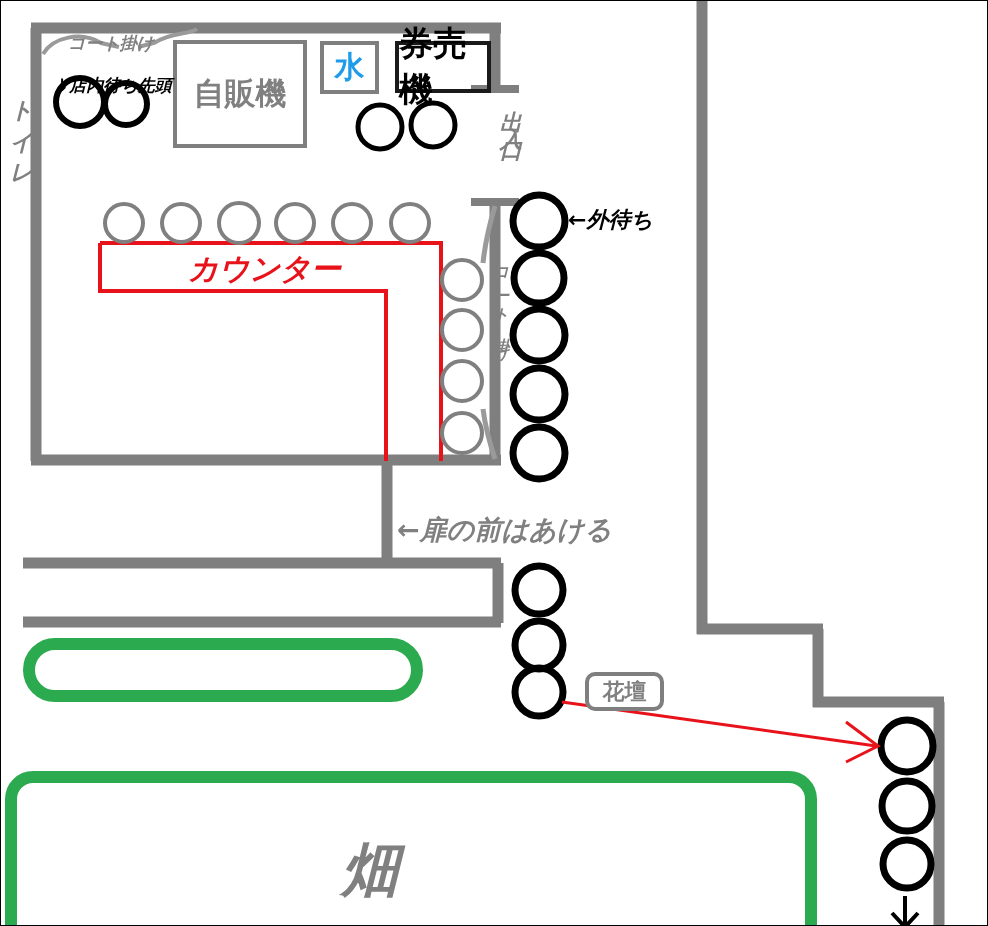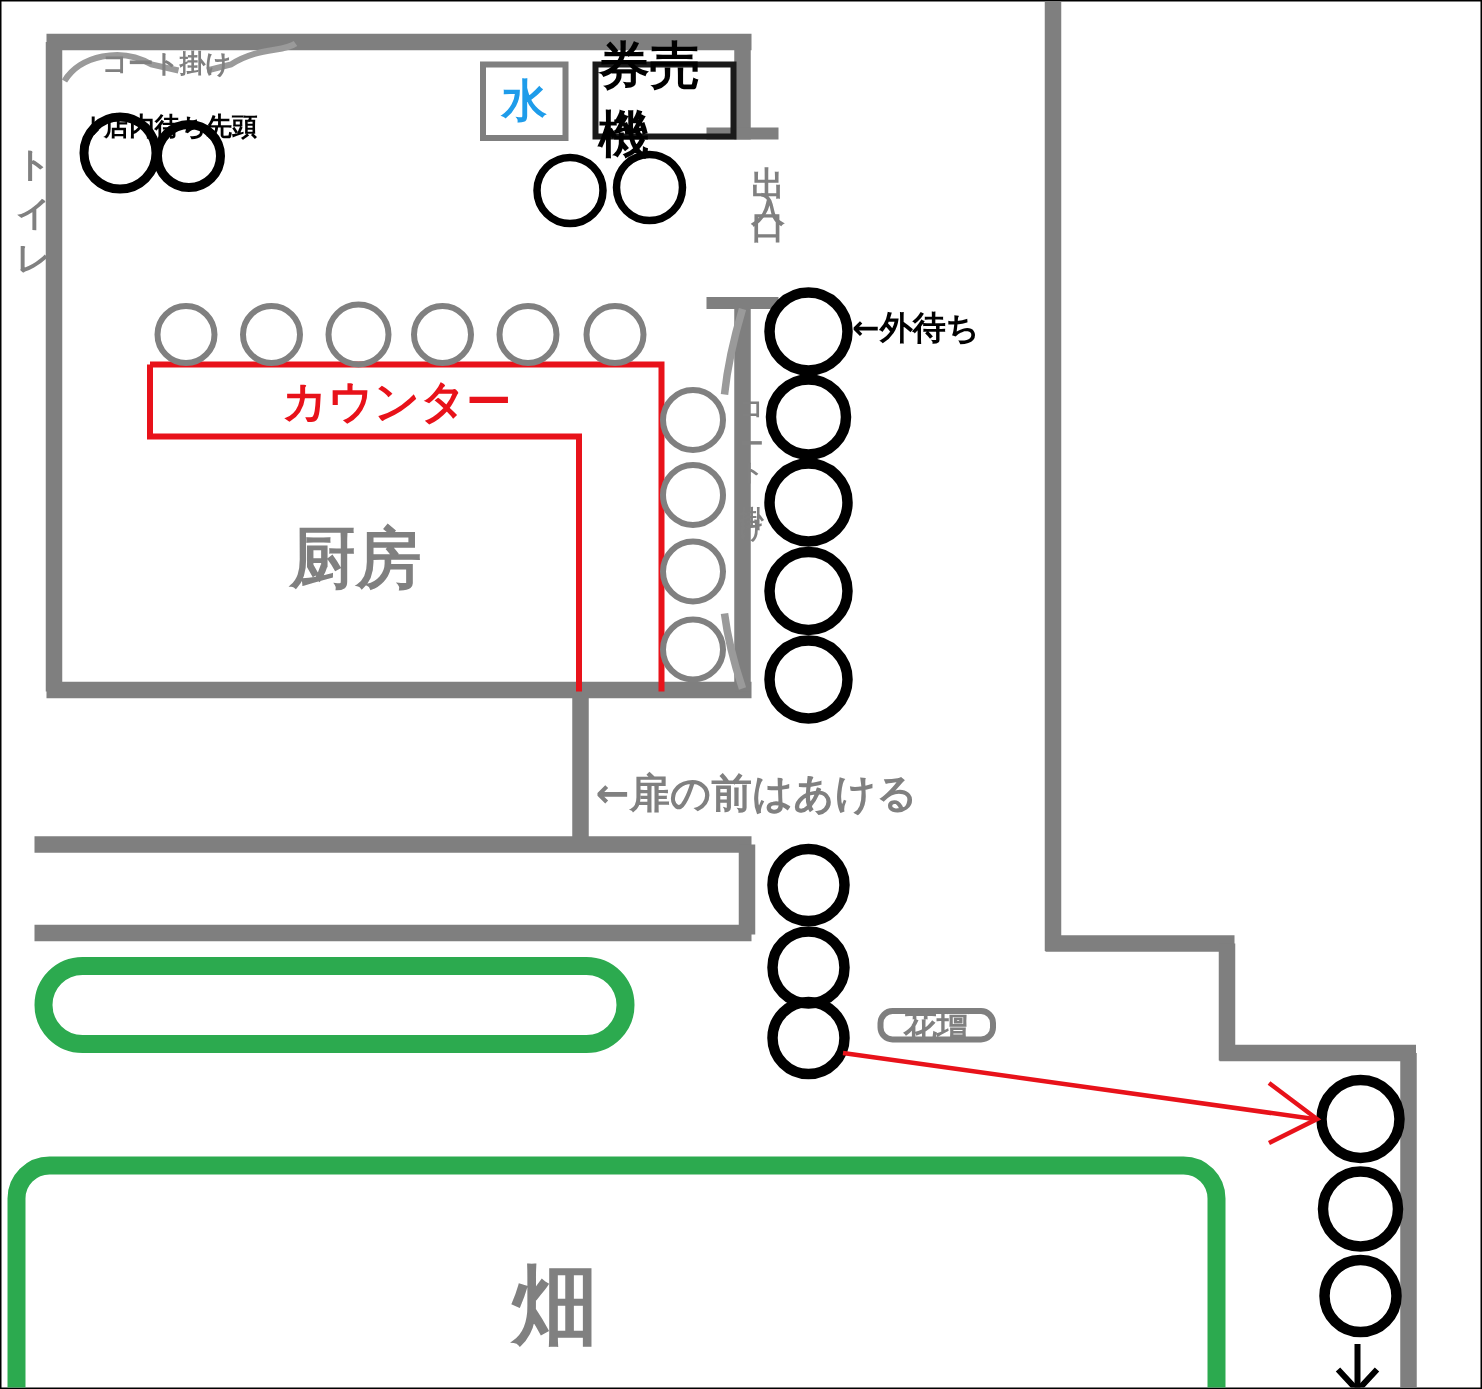--- a/index.html
+++ b/index.html
@@ -1,20 +1,20 @@
 <!DOCTYPE html>
 <html><head>
 <meta charset="utf-8">
 <style>
   html,body{margin:0;padding:0;background:#ffffff;}
   body{font-family:"DejaVu Sans","Liberation Sans",sans-serif;}
   #stage{position:relative;width:988px;height:926px;background:#ffffff;
          border:1px solid #000;box-sizing:border-box;overflow:hidden;}
   #svgroot{position:absolute;left:0;top:0;width:988px;height:926px;}
-  .lbl{position:absolute;white-space:nowrap;line-height:1;}
+  .lbl{position:absolute;white-space:nowrap;line-height:1;font-style:italic;}
 
   
   .grey-txt{color:#808080;font-weight:bold;}
   .black-txt{color:#000000;font-weight:bold;}
   .blue-txt{color:#1E9CEA;font-weight:bold;}
   .red-txt{color:#E8121A;font-weight:bold;}
 
   .vert{writing-mode:vertical-rl;text-orientation:upright;}
 
   .box{position:absolute;box-sizing:border-box;background:transparent;
@@ -128,20 +128,23 @@
       <line x1="561" y1="701" x2="875" y2="745"></line>
       <polyline points="845,721 877,745 845,761"></polyline>
     </g>
 
     <g stroke="#000000" stroke-width="4" fill="none">
       <line x1="904" y1="895" x2="904" y2="926"></line>
       <polyline points="891,912 904,926 917,912"></polyline>
     </g>
   </svg>
 
+  <div class="box" style="left:172px;top:39px;width:134px;height:108px;border:4px solid #7F7F7F;">
+    <span class="grey-txt" style="font-size:31px;">自販機</span>
+  </div>
 
   <div class="box" style="left:319px;top:40px;width:59px;height:53px;border:4px solid #7F7F7F;">
     <span class="blue-txt" style="font-size:30px;">水</span>
   </div>
 
   <div class="box" style="left:394px;top:40px;width:96px;height:52px;border:4px solid #1A1A1A;">
     <span class="black-txt" style="font-size:34px;">券売機</span>
   </div>
 
   <div class="lbl grey-txt vert" style="left:9px;top:82px;font-size:23px;letter-spacing:6px;">トイレ</div>
@@ -151,23 +154,22 @@
   <div class="lbl black-txt" style="left:54px;top:76px;font-size:17px;">↓店内待ち先頭</div>
 
   <div class="lbl grey-txt vert" style="left:499px;top:92px;font-size:22px;letter-spacing:17px;">出入口</div>
 
   <div class="lbl grey-txt vert" style="left:492px;top:257px;font-size:16px;letter-spacing:10px;">コート掛け</div>
 
   <div class="lbl black-txt" style="left:567px;top:208px;font-size:22px;text-align:right;">←外待ち</div>
 
   <div class="lbl red-txt" style="left:187px;top:253px;font-size:30px;text-align:center;">カウンター</div>
 
-  <div class="lbl grey-txt" style="left:192px;top:350px;font-size:44px;">厨房</div>
 
   <div class="lbl grey-txt" style="left:396px;top:515px;font-size:27px;">←扉の前はあける</div>
 
-  <div class="tag" style="left:584px;top:671px;width:79px;height:23px;border-radius:10px;">
+  <div class="tag" style="left:584px;top:671px;width:79px;height:39px;border-radius:10px;">
     <span class="grey-txt" style="font-size:22px;">花壇</span>
   </div>
 
   <div class="lbl grey-txt" style="left:340px;top:840px;font-size:58px;">畑</div>
 
 </div>
 
 </body></html>

